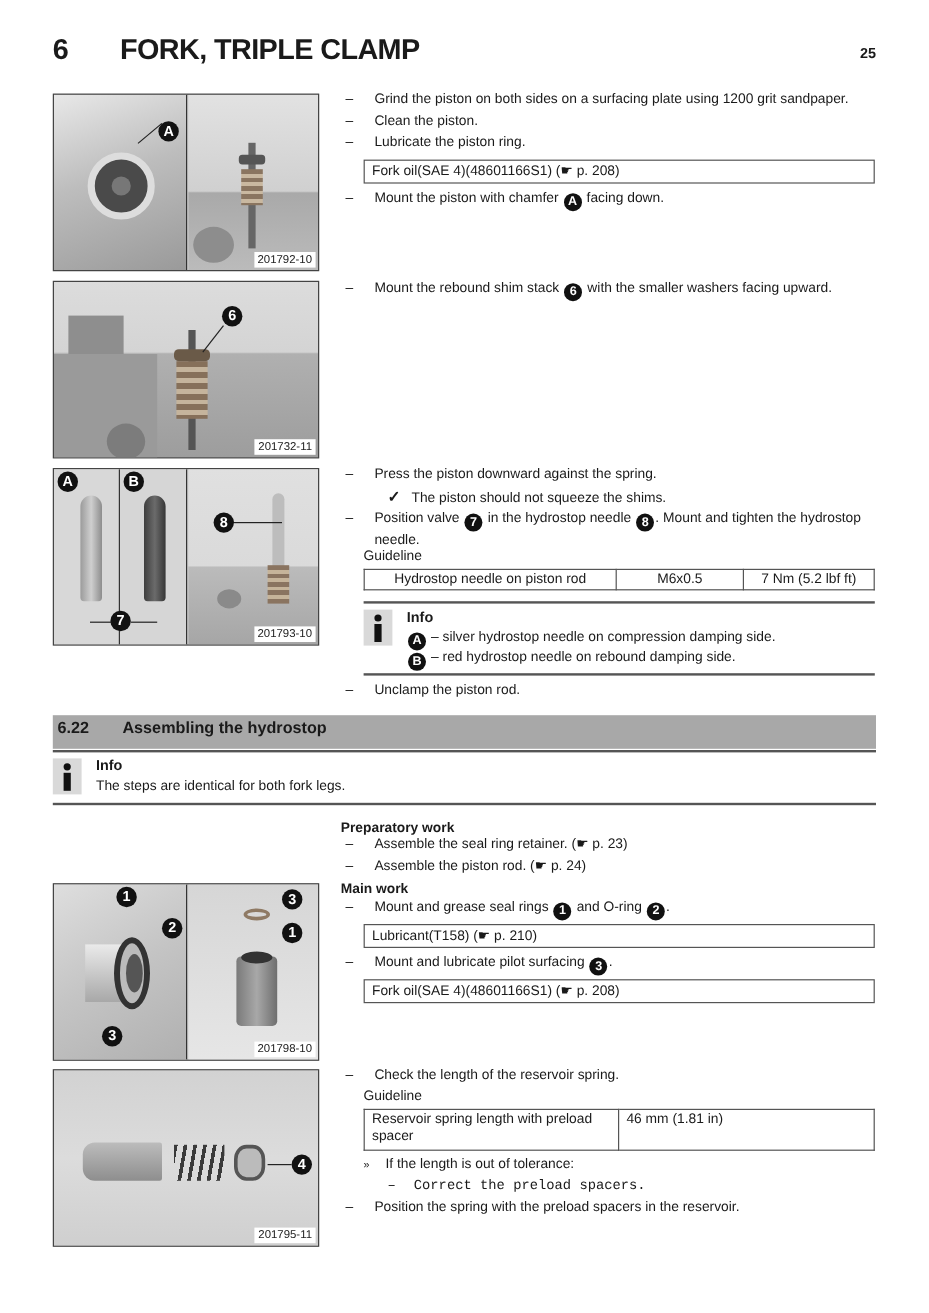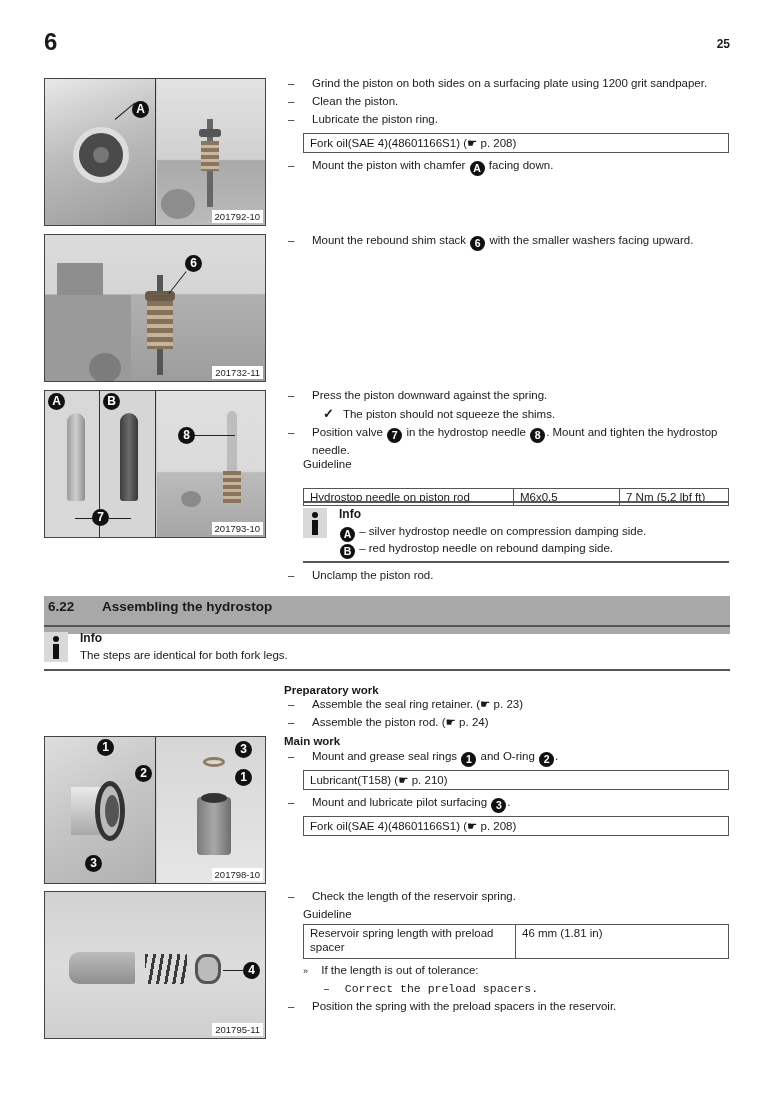--- a/index.html
+++ b/index.html
@@ -25,31 +25,32 @@
 
   .box { position: absolute; left: 303px; width: 426px; border: 1px solid #555; height: 20px; line-height: 18px; padding-left: 6px; }
   .tbl { position: absolute; left: 303px; width: 426px; border-collapse: collapse; }
   .tbl td { border: 1px solid #555; padding: 1px 6px; vertical-align: top; line-height: 14px; font-size: 11.5px; }
 
   .hr { position: absolute; height: 1.5px; background: #555; }
   .info-icon { position: absolute; width: 24px; height: 30px; background: #d9d9d9; }
   .info-icon .dot { position: absolute; left: 9px; top: 4px; width: 6px; height: 6px; border-radius: 50%; background: #111; }
   .info-icon .bar { position: absolute; left: 9px; top: 12px; width: 6px; height: 15px; background: #111; }
 
-  .section-bar { position: absolute; left: 44px; top: 596px; width: 686px; height: 38px; background: #a8a8a8; }
+  .section-bar { position: absolute; left: 44px; top: 596px; width: 686px; height: 28px; background: #a8a8a8; }
   .section-num { position: absolute; left: 4px; top: 3px; font-weight: bold; font-size: 13.5px; }
   .section-title { position: absolute; left: 58px; top: 3px; font-weight: bold; font-size: 13.5px; }
 
   .bold { font-weight: bold; }
 </style>
 </head>
 <body>
 
 <div class="page-header">
   <span class="chap-num">6</span>
+  <span class="chap-title">FORK, TRIPLE CLAMP</span>
   <span class="page-num">25</span>
 </div>
 
 <div class="figure" style="top:78px; width:222px; height:148px;">
   <div class="fig-panel" style="left:0; width:110px; background:linear-gradient(160deg,#e8e8e8 0%,#bdbdbd 45%,#9a9a9a 100%);">
     <div style="position:absolute;left:28px;top:48px;width:56px;height:56px;border-radius:50%;background:#4a4a4a;border:6px solid #ddd;"></div>
     <div style="position:absolute;left:48px;top:68px;width:16px;height:16px;border-radius:50%;background:#777;"></div>
   </div>
   <div class="fig-split" style="left:110px;"></div>
   <div class="fig-panel" style="left:112px; right:0; background:linear-gradient(180deg,#e2e2e2 0%,#d0d0d0 55%,#a9a9a9 56%,#bbbbbb 100%);">
@@ -143,21 +144,21 @@
 <div class="step" style="top:425px;">
   <span class="dash">–</span>
   <span class="txt">
     <span>Position valve</span>
     <span class="bullet">7</span>
     <span>in the hydrostop needle</span>
     <span class="bullet">8</span><span>. Mount and tighten the hydrostop needle.</span>
   </span>
 </div>
 <div class="sub" style="left:303px; top:457px;">Guideline</div>
-<table class="tbl" style="top:488px;">
+<table class="tbl" style="top:474px;text-align:center;">
   <tbody>
       <tr>
     <td style="width:210px;">Hydrostop needle on piston rod</td>
     <td style="width:106px;">M6x0.5</td>
     <td>7 Nm (5.2 lbf ft)</td>
   </tr>
 </tbody>
   </table>
 <div class="hr" style="left:303px; top:501px; width:426px;"></div>
 <div class="info-icon" style="left:303px; top:508px;">

